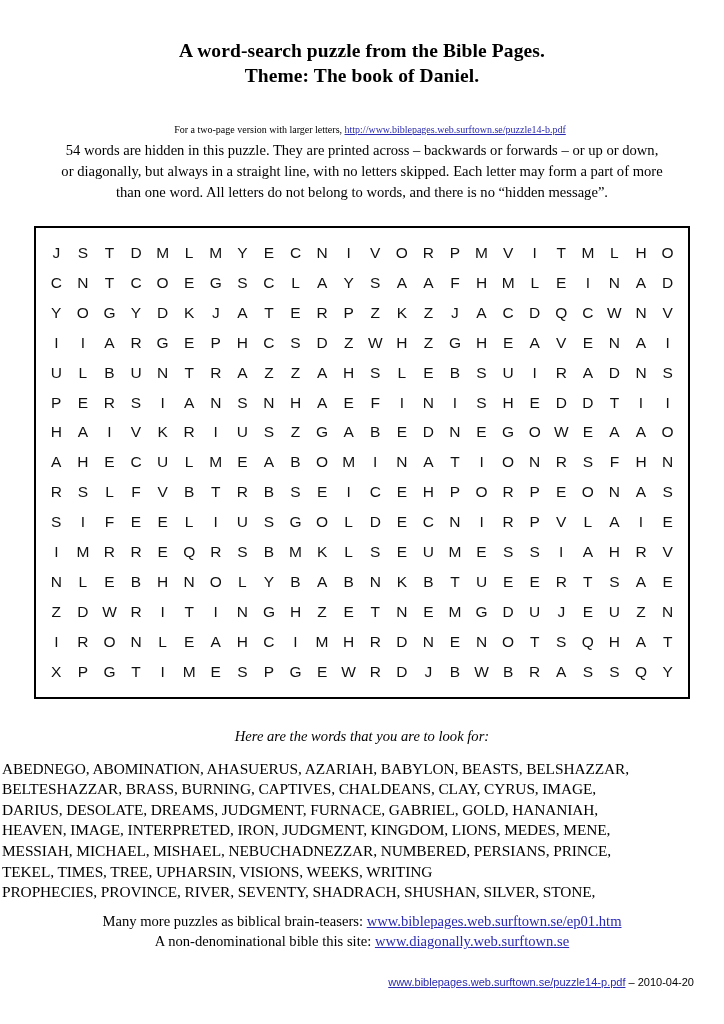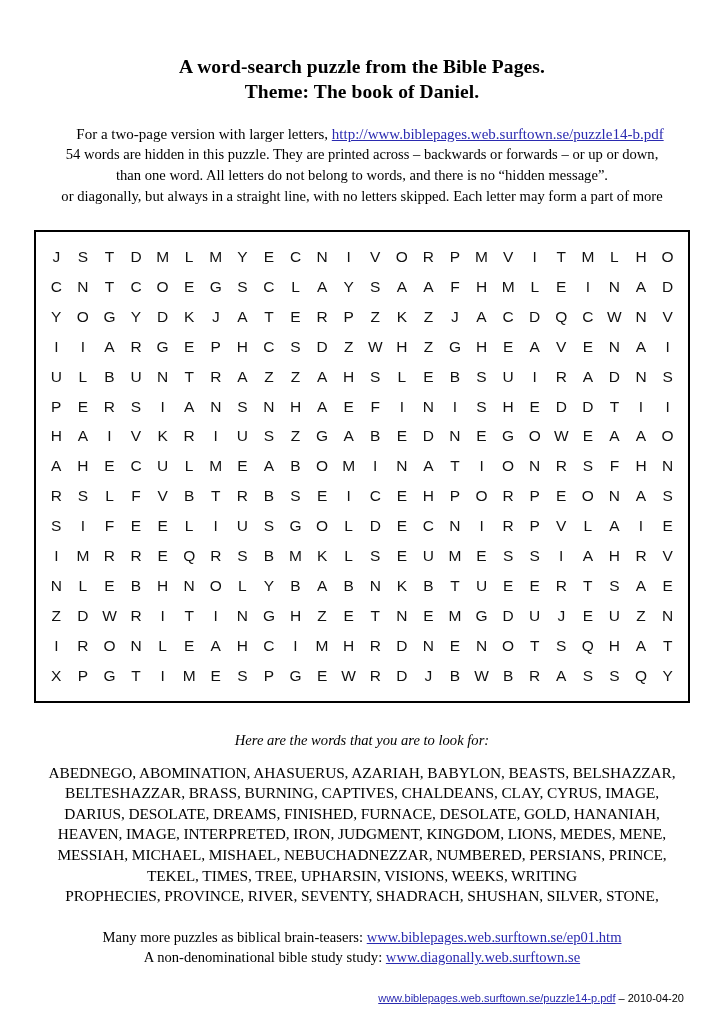--- a/index.html
+++ b/index.html
@@ -20,35 +20,35 @@
     width: 724px;
     height: 1024px;
     box-sizing: border-box;
     padding: 0;
     position: relative;
   }
 
   
   .title-block {
     text-align: center;
-    padding-top: 54px;
+    padding-top: 38px;
   }
   .title-line {
     font-size: 19.5px;
     font-weight: bold;
     line-height: 25px;
     letter-spacing: 0.1px;
   }
 
   
   .twopage-note {
     text-align: center;
-    font-size: 15px;
+    font-size: 10px;
     line-height: 20px;
-    margin-top: 20px;
+    margin-top: 32px;
     padding-left: 16px;
   }
   a.link {
     color: #2a2ab0;
     text-decoration: underline;
   }
 
   
   .instructions {
     text-align: center;
@@ -82,64 +82,64 @@
   }
 
   
   .words-intro {
     text-align: center;
     font-size: 14.6px;
     margin-top: 29px;
     font-style: italic;
   }
   .word-list {
-    text-align: center;
+    text-align: left;
     font-size: 15.4px;
     line-height: 20.6px;
     margin-top: 14px;
-    padding: 0 14px;
+    padding: 0 2px;
     letter-spacing: -0.1px;
   }
   .word-list div { white-space: nowrap; }
 
   
   .footer-links {
     text-align: center;
     font-size: 14.6px;
     line-height: 20.5px;
-    margin-top: 20px;
+    margin-top: 8px;
   }
   .footer-stamp {
     text-align: right;
     font-family: "Liberation Sans", "DejaVu Sans", sans-serif;
     font-size: 11px;
     margin-top: 24px;
-    padding-right: 40px;
+    padding-right: 30px;
   }
   .footer-stamp a.link { font-size: 11px; }
 </style>
 </head>
 <body>
 
 <div class="page">
 
   <div class="title-block">
     <div class="title-line">A word-search puzzle from the Bible Pages.</div>
     <div class="title-line">Theme: The book of Daniel.</div>
   </div>
 
   <div class="twopage-note">
     <span>For a two-page version with larger letters,</span>
     <a class="link" href="#">http://www.biblepages.web.surftown.se/puzzle14-b.pdf</a>
   </div>
 
   <div class="instructions">
     <div>54 words are hidden in this puzzle. They are printed across – backwards or forwards – or up or down,</div>
+    <div>or diagonally, but always in a straight line, with no letters skipped. Each letter may form a part of more</div>
     <div>than one word. All letters do not belong to words, and there is no “hidden message”.</div>
-    <div>or diagonally, but always in a straight line, with no letters skipped. Each letter may form a part of more</div>
   </div>
 
   <div class="grid-wrap">
     <table class="grid">
       <tbody id="grid-body">
           <tr>
             <td>J</td>
             <td>S</td>
             <td>T</td>
             <td>D</td>
@@ -530,34 +530,34 @@
           </tr>
         </tbody>
     </table>
   </div>
 
   <div class="words-intro">Here are the words that you are to look for:</div>
 
   <div class="word-list">
     <div>ABEDNEGO, ABOMINATION, AHASUERUS, AZARIAH, BABYLON, BEASTS, BELSHAZZAR,</div>
     <div>BELTESHAZZAR, BRASS, BURNING, CAPTIVES, CHALDEANS, CLAY, CYRUS, IMAGE,</div>
-    <div>DARIUS, DESOLATE, DREAMS, FINISHED, FURNACE, DESOLATE, GOLD, HANANIAH,</div>
+    <div>DARIUS, DESOLATE, DREAMS, JUDGMENT, FURNACE, GABRIEL, GOLD, HANANIAH,</div>
     <div>HEAVEN, IMAGE, INTERPRETED, IRON, JUDGMENT, KINGDOM, LIONS, MEDES, MENE,</div>
     <div>MESSIAH, MICHAEL, MISHAEL, NEBUCHADNEZZAR, NUMBERED, PERSIANS, PRINCE,</div>
     <div>TEKEL, TIMES, TREE, UPHARSIN, VISIONS, WEEKS, WRITING</div>
     <div>PROPHECIES, PROVINCE, RIVER, SEVENTY, SHADRACH, SHUSHAN, SILVER, STONE,</div>
   </div>
 
   <div class="footer-links">
     <div>
       <span>Many more puzzles as biblical brain-teasers:</span>
       <a class="link" href="#">www.biblepages.web.surftown.se/ep01.htm</a>
     </div>
     <div>
-      <span>A non-denominational bible study study:</span>
+      <span>A non-denominational bible this site:</span>
       <a class="link" href="#">www.diagonally.web.surftown.se</a>
     </div>
   </div>
 
   <div class="footer-stamp">
     <a class="link" href="#">www.biblepages.web.surftown.se/puzzle14-p.pdf</a>
     <span>– 2010-04-20</span>
   </div>
 
 </div>

